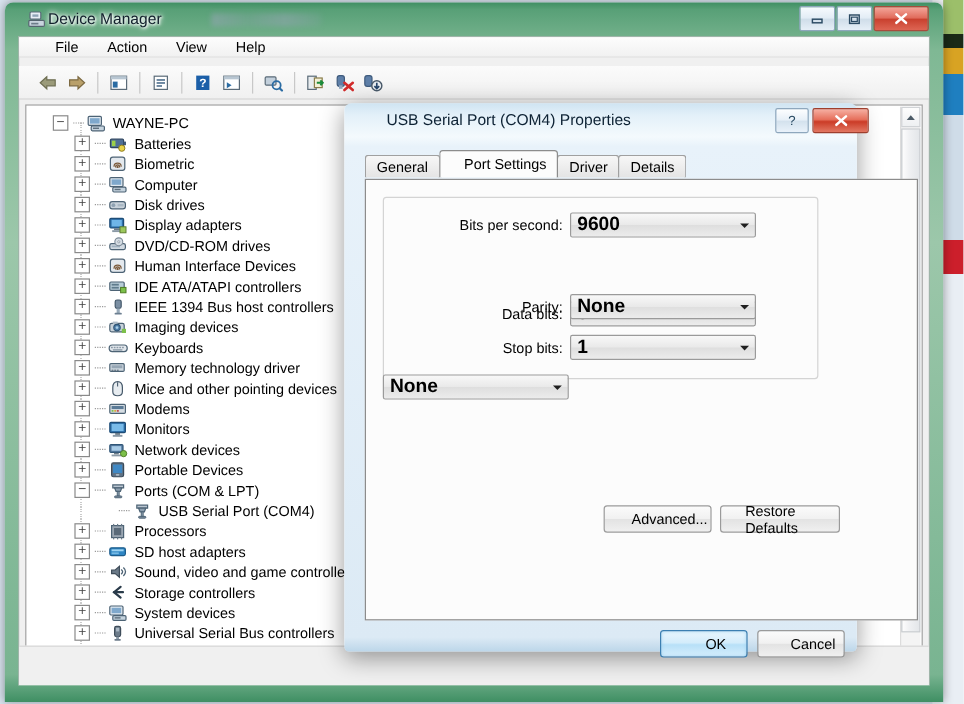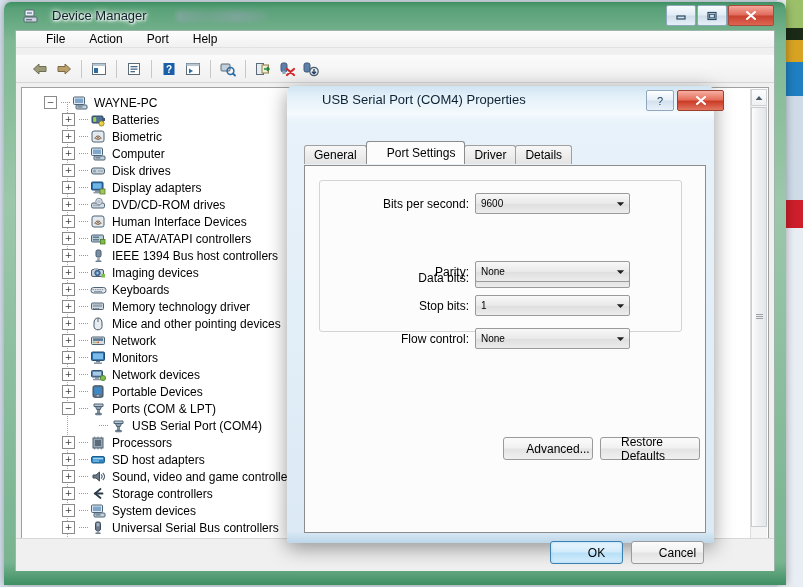--- a/index.html
+++ b/index.html
@@ -29,21 +29,21 @@
   #mmc-window{
     position:absolute;left:4px;top:2px;width:782px;height:583px;
     border-radius:7px 7px 0 0;
     background:linear-gradient(to bottom,#3f8f63 0px,#58a077 6px,#7fb894 40px,#9cc7aa 200px,#79b491 560px,#3f8f63 583px);
     box-shadow:0 0 8px rgba(0,0,0,.35);
     box-sizing:border-box;
     padding:0;
   }
   #mmc-titlebar{position:absolute;left:0;top:0;width:782px;height:28px;}
   #app-icon{position:absolute;left:18px;top:6px;width:17px;height:17px;}
-  #mmc-title{position:absolute;left:48px;top:6px;font-size:13px;color:#12202c;
+  #mmc-title{position:absolute;left:36px;top:6px;font-size:13px;color:#12202c;
     text-shadow:0 0 4px #fff,0 0 6px #fff,1px 1px 2px #fff;white-space:nowrap;}
   #mmc-title-blur{position:absolute;left:172px;top:9px;width:92px;height:11px;
     background:linear-gradient(to right,rgba(150,165,180,.55),rgba(150,165,180,.22),rgba(150,165,180,.5),rgba(150,165,180,.15));
     filter:blur(2.2px);border-radius:2px;}
 
   .win-btns{position:absolute;right:12px;top:3px;display:flex;}
   .win-btn{width:28px;height:19px;margin-left:1px;
     background:linear-gradient(to bottom,#f7fbfe,#e2ecf5 48%,#cfdde9 52%,#e6eff7);
     border:1px solid #8ea7bd;border-radius:2px;
     display:flex;align-items:center;justify-content:center;}
@@ -109,44 +109,44 @@
   #dlg-titlebar{position:absolute;left:0;top:0;width:427px;height:30px;margin-left:20px;}
   #dlg-title{position:absolute;left:15px;top:6px;font-size:13px;color:#0d2234;white-space:nowrap;}
   #dlg-help{position:absolute;right:60px;top:4px;width:26px;height:19px;
     background:linear-gradient(to bottom,#fdfeff,#e6eff7 48%,#d3e1ed 52%,#e9f2fa);
     border:1px solid #8ea7bd;border-radius:2px;display:flex;align-items:center;justify-content:center;
     font-size:11px;color:#24465f;}
   #dlg-close{position:absolute;right:10px;top:4px;width:45px;height:19px;
     background:linear-gradient(to bottom,#f6b0a3,#e6705c 45%,#cb3c27 55%,#e27762);
     border:1px solid #9e3f2e;border-radius:2px;display:flex;align-items:center;justify-content:center;}
 
-  #dlg-body{position:absolute;left:9px;top:44px;width:409px;height:414px;}
+  #dlg-body{position:absolute;left:9px;top:28px;width:409px;height:414px;}
 
   
   .tabs{position:absolute;left:8px;top:14px;height:20px;display:flex;align-items:flex-end;z-index:3;}
   .tab{height:18px;padding:0 9px;font-size:12px;color:#000;
     background:linear-gradient(to bottom,#f7f7f7,#e4e4e4);
     border:1px solid #a0a0a0;border-bottom:none;border-radius:3px 3px 0 0;
     display:flex;align-items:center;margin-right:-1px;cursor:default;}
   .tab.active{height:22px;background:#fcfcfc;border-color:#8c8c8c;z-index:4;position:relative;font-weight:normal;padding-left:20px;}
 
-  #tab-content{position:absolute;left:8px;top:35px;width:402px;height:368px;
+  #tab-content{position:absolute;left:8px;top:35px;width:461px;height:368px;
     background:#fcfcfc;border:1px solid #8c8c8c;box-sizing:border-box;z-index:2;}
 
   
   #groupbox{position:absolute;left:14px;top:14px;width:363px;height:152px;
     border:1px solid #d4d4d4;border-radius:3px;box-sizing:border-box;}
 
   .field{position:absolute;height:21px;display:flex;align-items:center;}
   .field-label{font-size:12px;color:#000;text-align:right;width:150px;margin-right:6px;white-space:nowrap;}
   .combo{width:155px;height:21px;
     background:linear-gradient(to bottom,#f8f8f8,#e9e9e9 50%,#dedede 51%,#ececec);
     border:1px solid #9a9a9a;border-radius:2px;box-sizing:border-box;
     display:flex;align-items:center;justify-content:space-between;padding:0 0 0 5px;}
-  .combo-val{font-size:10px;color:#000;}
+  .combo-val{font-size:16px;color:#000;font-weight:bold;}
   .combo-arrow{width:17px;height:19px;display:flex;align-items:center;justify-content:center;}
 
   .btn{height:23px;border:1px solid #9a9a9a;border-radius:3px;box-sizing:border-box;
     background:linear-gradient(to bottom,#fbfbfb,#f1f1f1 48%,#e3e3e3 52%,#f0f0f0);
     font-size:12px;color:#000;display:flex;align-items:center;justify-content:center;cursor:default;padding-left:20px;}
   #btn-advanced{position:absolute;left:198px;top:271px;width:90px;}
   #btn-restore{position:absolute;left:295px;top:271px;width:100px;}
 
   #dlg-footer{position:absolute;left:8px;top:408px;width:393px;height:30px;text-decoration:underline;}
   .btn-footer{position:absolute;top:3px;width:73px;height:23px;}
@@ -195,21 +195,21 @@
         </svg>
       </div>
     </div>
   </div>
 
   <div id="mmc-client">
 
     <div id="menubar">
       <div class="menu-item">File</div>
       <div class="menu-item">Action</div>
-      <div class="menu-item">Port</div>
+      <div class="menu-item">View</div>
       <div class="menu-item">Help</div>
     </div>
 
     <div id="toolbar">
       <div class="tb-btn">
         <svg width="18" height="16" viewBox="0 0 18 16">
             <path d="M8 3 L2.5 8 L8 13 L8 10.5 L15 10.5 L15 5.5 L8 5.5 Z" fill="#9b9b7a" stroke="#6e6e52" stroke-width="1"></path>
           </svg>
       </div>
       <div class="tb-btn">
@@ -442,21 +442,21 @@
           <div class="t-row lvl1">
             <span class="t-exp">+</span>
             <span class="t-dots"></span>
             <span class="t-ico"><svg width="17" height="15" viewBox="0 0 17 15">
                 <rect x="1.5" y="4" width="13" height="7.5" rx="1" fill="#d6dde3" stroke="#4d6375" stroke-width="1"></rect>
                 <rect x="3" y="5.3" width="10" height="2.6" fill="#5a7a96"></rect>
                 <rect x="3" y="8.7" width="1.6" height="1.4" fill="#7cc04a"></rect>
                 <rect x="5.2" y="8.7" width="1.6" height="1.4" fill="#d9a93a"></rect>
                 <rect x="7.4" y="8.7" width="1.6" height="1.4" fill="#c04a4a"></rect>
               </svg></span>
-            <span>Network</span>
+            <span>Modems</span>
           </div>
           <div class="t-row lvl1">
             <span class="t-exp">+</span>
             <span class="t-dots"></span>
             <span class="t-ico"><svg width="17" height="15" viewBox="0 0 17 15">
                 <rect x="1.5" y="2" width="13" height="8.5" rx="1" fill="#2e6fa8" stroke="#1e4d77" stroke-width="1"></rect>
                 <rect x="3" y="3.3" width="10" height="5.9" fill="#79bbe9"></rect>
                 <rect x="6" y="10.8" width="4" height="1.6" fill="#6d7c89"></rect>
                 <rect x="4" y="12.4" width="8" height="1.6" fill="#8b99a6"></rect>
               </svg></span>
@@ -659,21 +659,20 @@
           <span class="combo-val">1</span>
           <span class="combo-arrow">
             <svg width="9" height="6" viewBox="0 0 9 6">
                 <path d="M0.8 1.2 L4.5 5 L8.2 1.2 Z" fill="#1f1f1f"></path>
               </svg>
           </span>
         </div>
       </div>
 
       <div class="field" style="left:14px;top:162px;">
-        <span class="field-label">Flow control:</span>
         <div class="combo">
           <span class="combo-val">None</span>
           <span class="combo-arrow">
             <svg width="9" height="6" viewBox="0 0 9 6">
                 <path d="M0.8 1.2 L4.5 5 L8.2 1.2 Z" fill="#1f1f1f"></path>
               </svg>
           </span>
         </div>
       </div>
 

